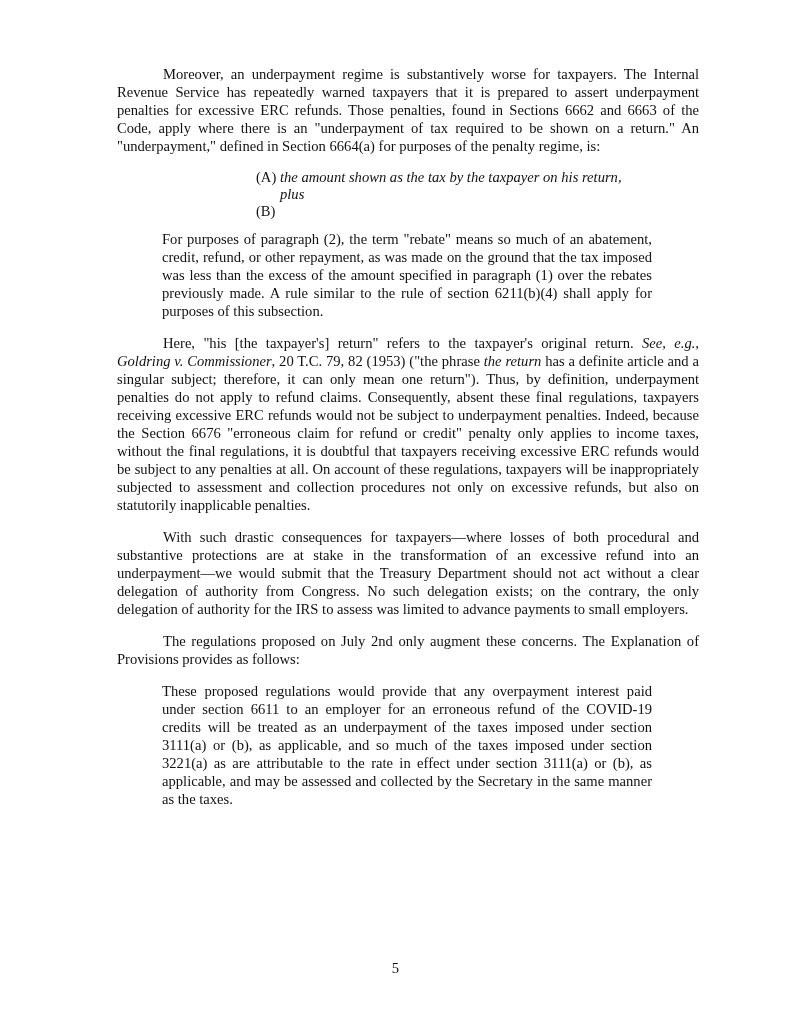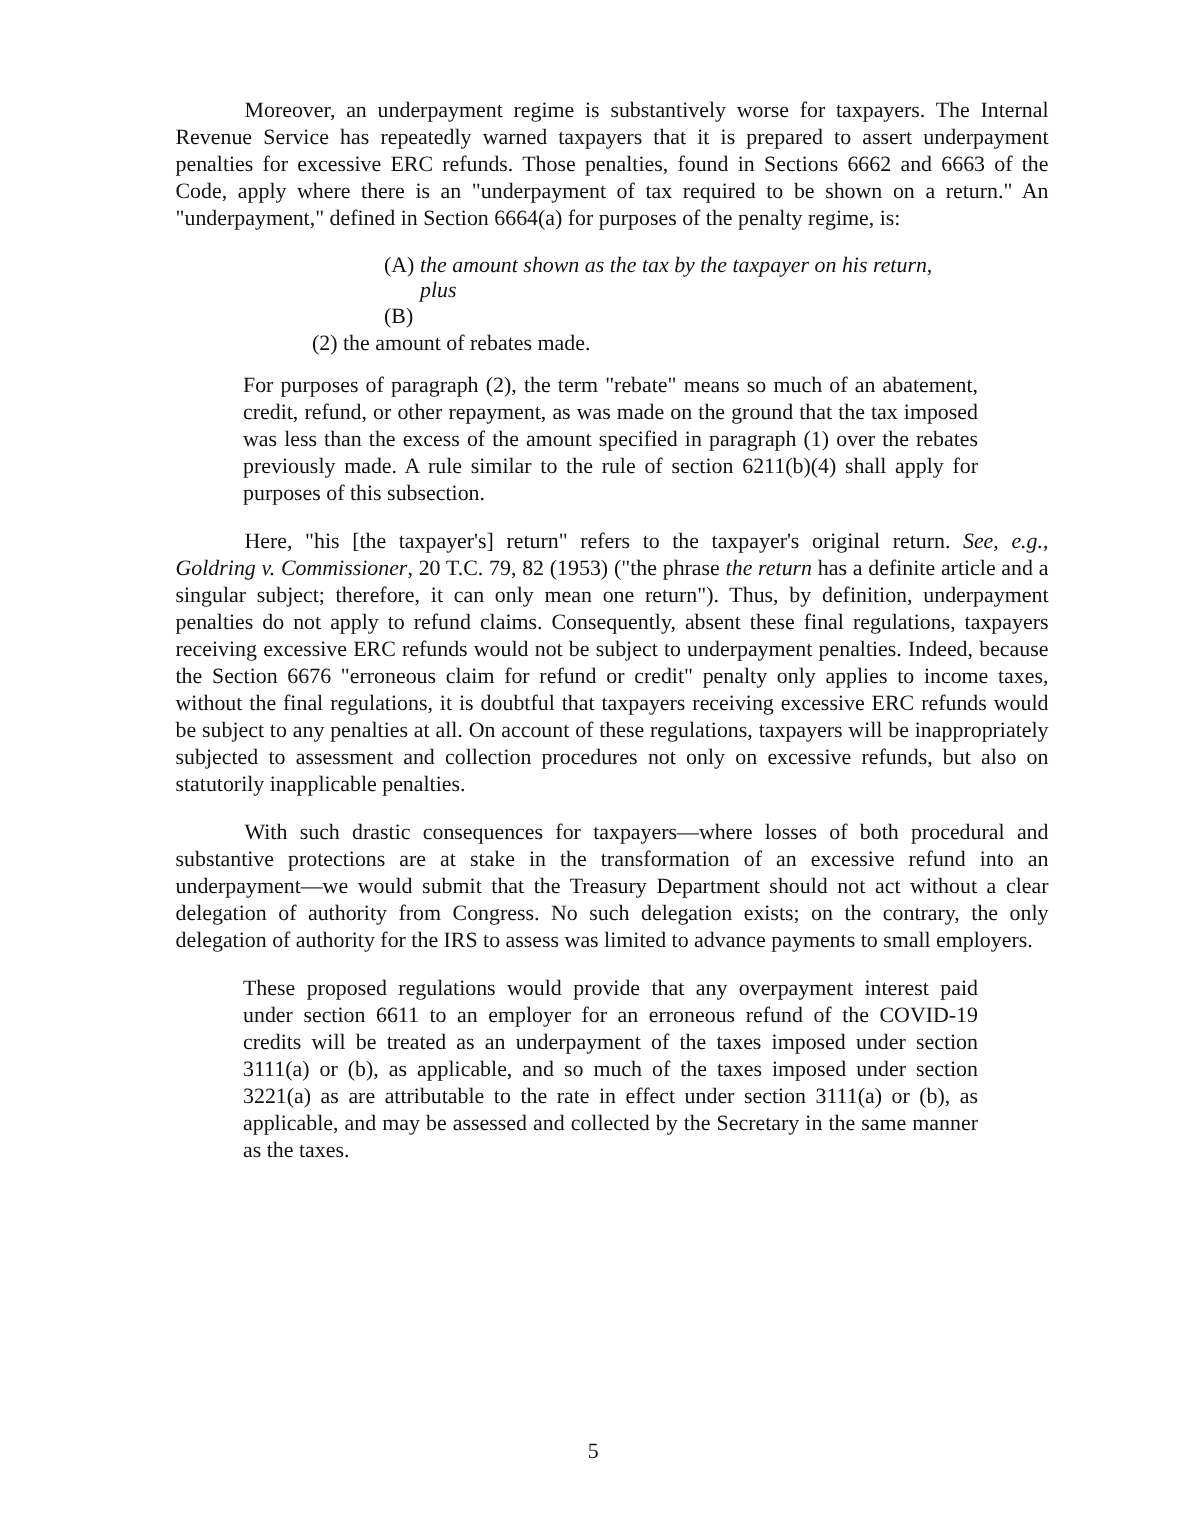--- a/index.html
+++ b/index.html
@@ -37,29 +37,29 @@
         <span class="txt">
           <span>the amount shown as the tax by the taxpayer on his return,</span>
           <span class="cont">plus</span>
         </span>
       </div>
       <div class="sub">
         <span class="lbl">(B)</span>
         <span class="txt">
         </span>
       </div>
-      <div class="line">(2) the amount of rebates made.</div>
     </div>
     <p style="margin-top:10px">For purposes of paragraph (2), the term "rebate" means so much of an abatement, credit, refund, or other repayment, as was made on the ground that the tax imposed was less than the excess of the amount specified in paragraph (1) over the rebates previously made. A rule similar to the rule of section 6211(b)(4) shall apply for purposes of this subsection.</p>
   </div>
 
   <p class="indent mb"><span>Here, "his [the taxpayer's] return" refers to the taxpayer's original return. </span><em>See, e.g., Goldring v. Commissioner</em><span>, 20 T.C. 79, 82 (1953) ("the phrase </span><em>the return</em><span> has a definite article and a singular subject; therefore, it can only mean one return").  Thus, by definition, underpayment penalties do not apply to refund claims.  Consequently, absent these final regulations, taxpayers receiving excessive ERC refunds would not be subject to underpayment penalties.  Indeed, because the Section 6676 "erroneous claim for refund or credit" penalty only applies to income taxes, without the final regulations, it is doubtful that taxpayers receiving excessive ERC refunds would be subject to any penalties at all.  On account of these regulations, taxpayers will be inappropriately subjected to assessment and collection procedures not only on excessive refunds, but also on statutorily inapplicable penalties.</span></p>
 
   <p class="indent mb">With such drastic consequences for taxpayers—where losses of both procedural and substantive protections are at stake in the transformation of an excessive refund into an underpayment—we would submit that the Treasury Department should not act without a clear delegation of authority from Congress.  No such delegation exists; on the contrary, the only delegation of authority for the IRS to assess was limited to advance payments to small employers.</p>
 
 
+  <p class="indent mb">The regulations proposed on July 2nd only augment these concerns.  The Explanation of Provisions provides as follows:</p>
 
   <div class="quote">
     <p>These proposed regulations would provide that any overpayment interest paid under section 6611 to an employer for an erroneous refund of the COVID-19 credits will be treated as an underpayment of the taxes imposed under section 3111(a) or (b), as applicable, and so much of the taxes imposed under section 3221(a) as are attributable to the rate in effect under section 3111(a) or (b), as applicable, and may be assessed and collected by the Secretary in the same manner as the taxes.</p>
   </div>
 </div>
 
 <div class="pagenum">5</div>
 
 </body></html>

